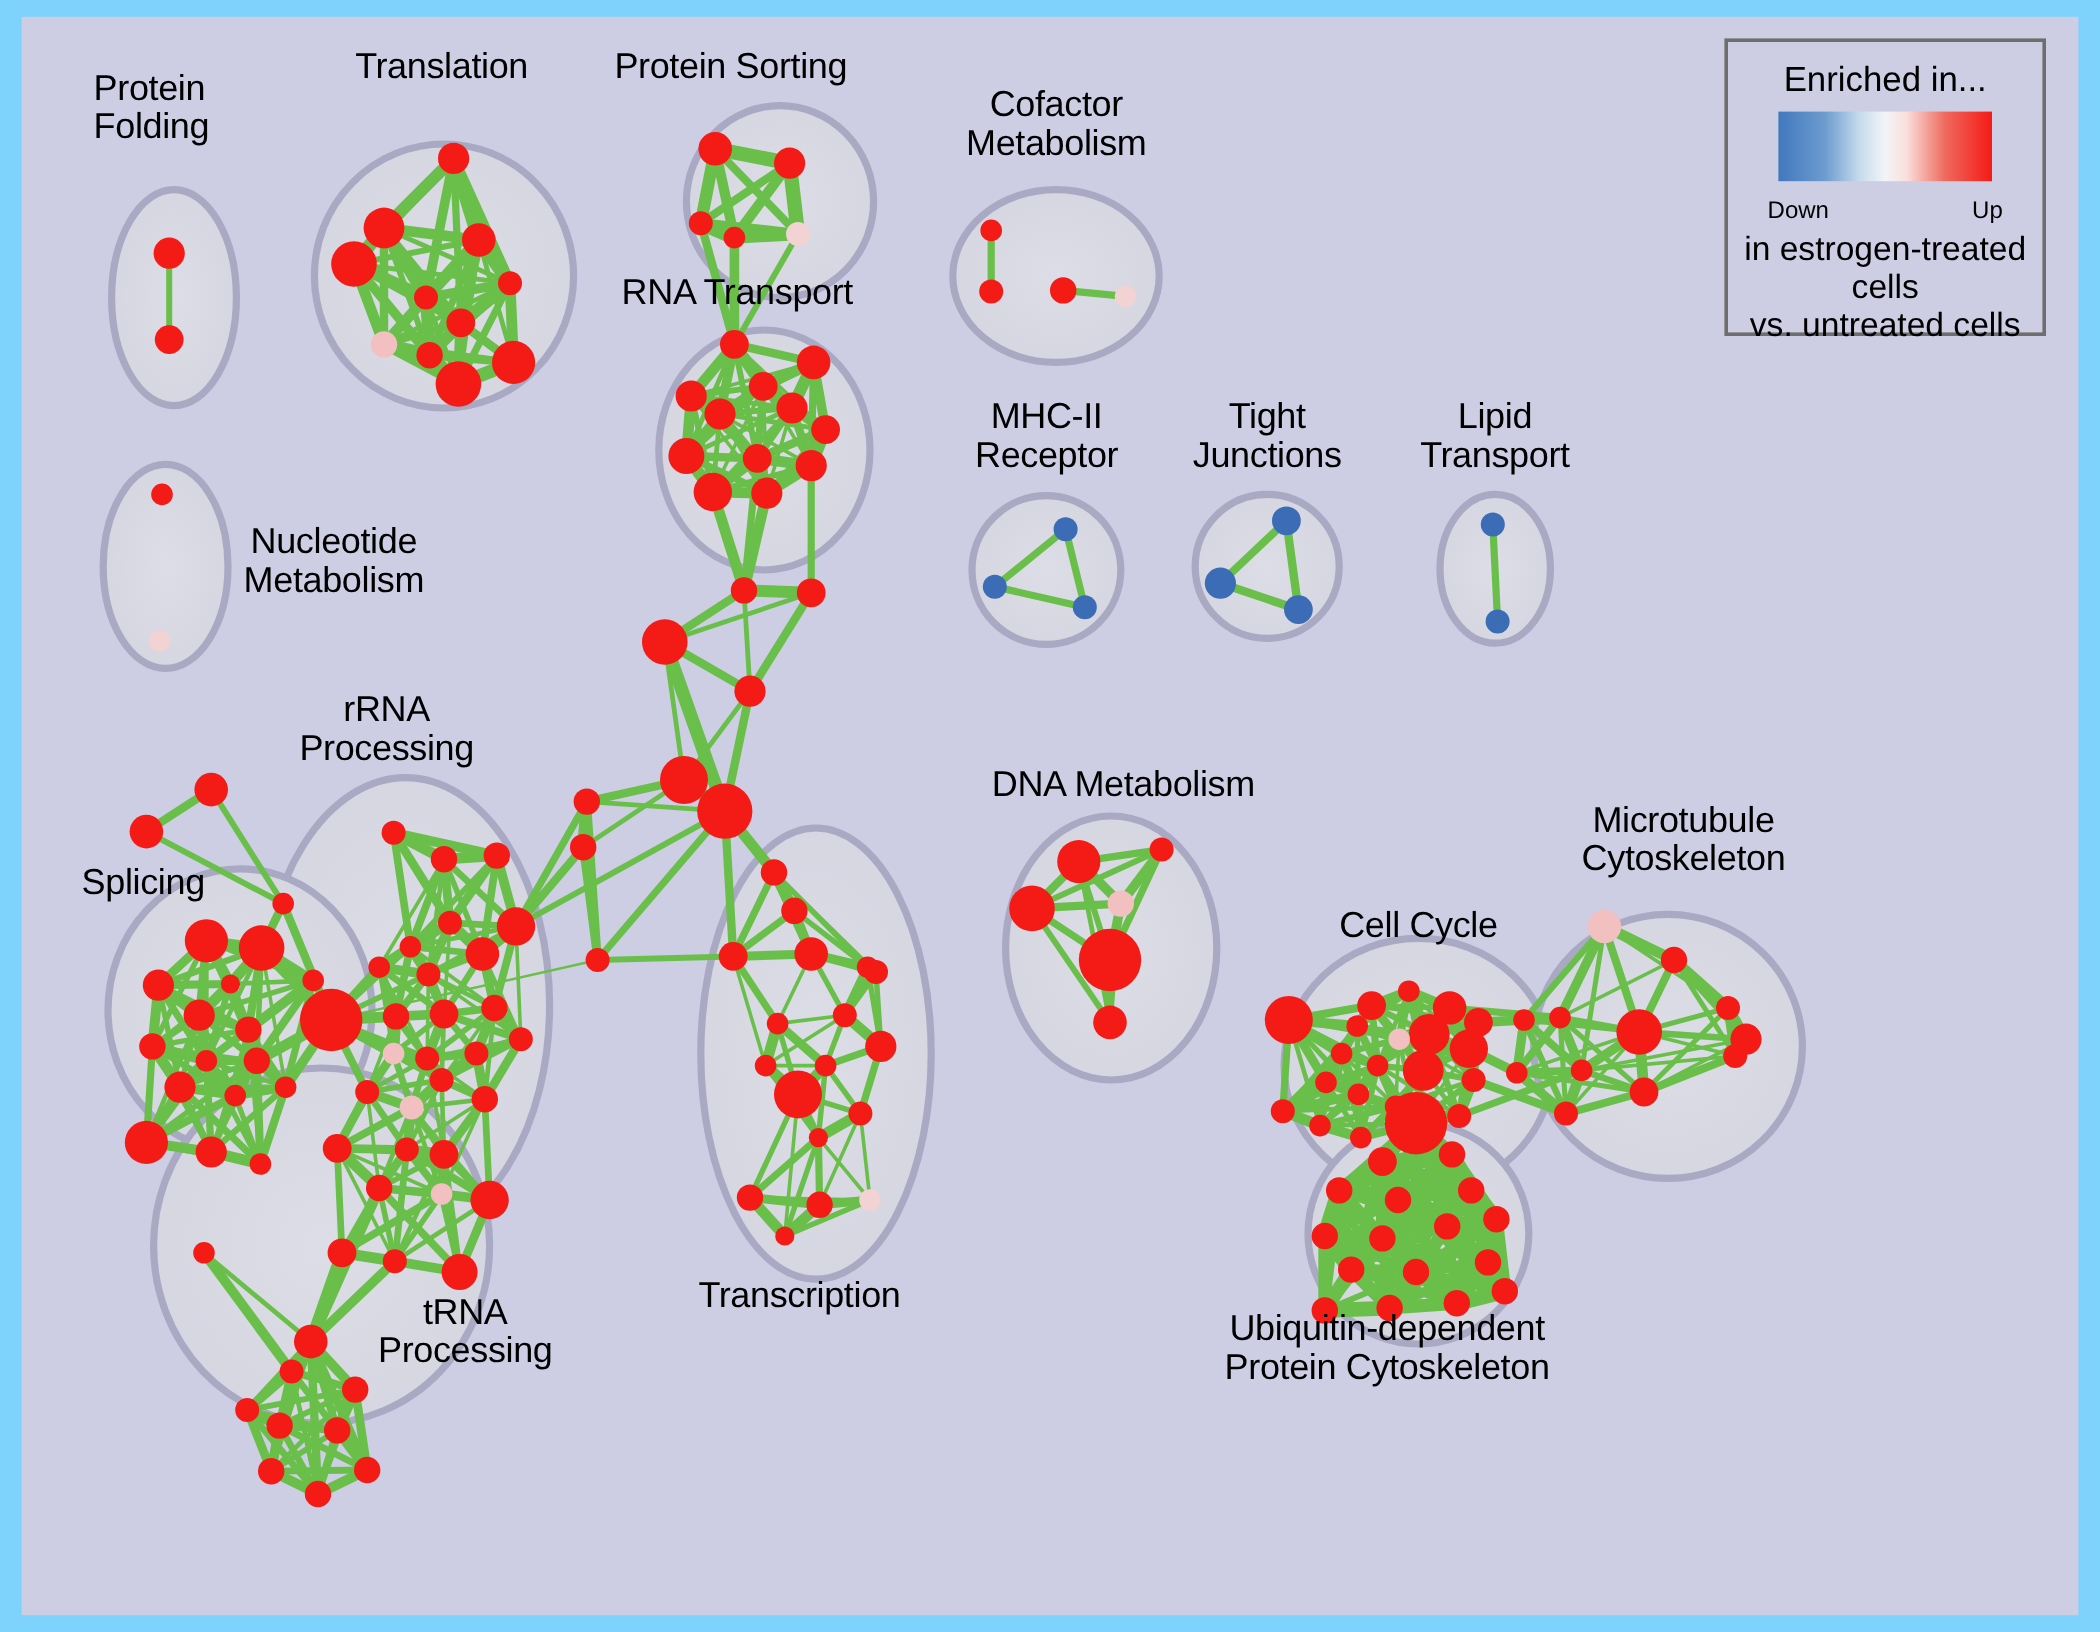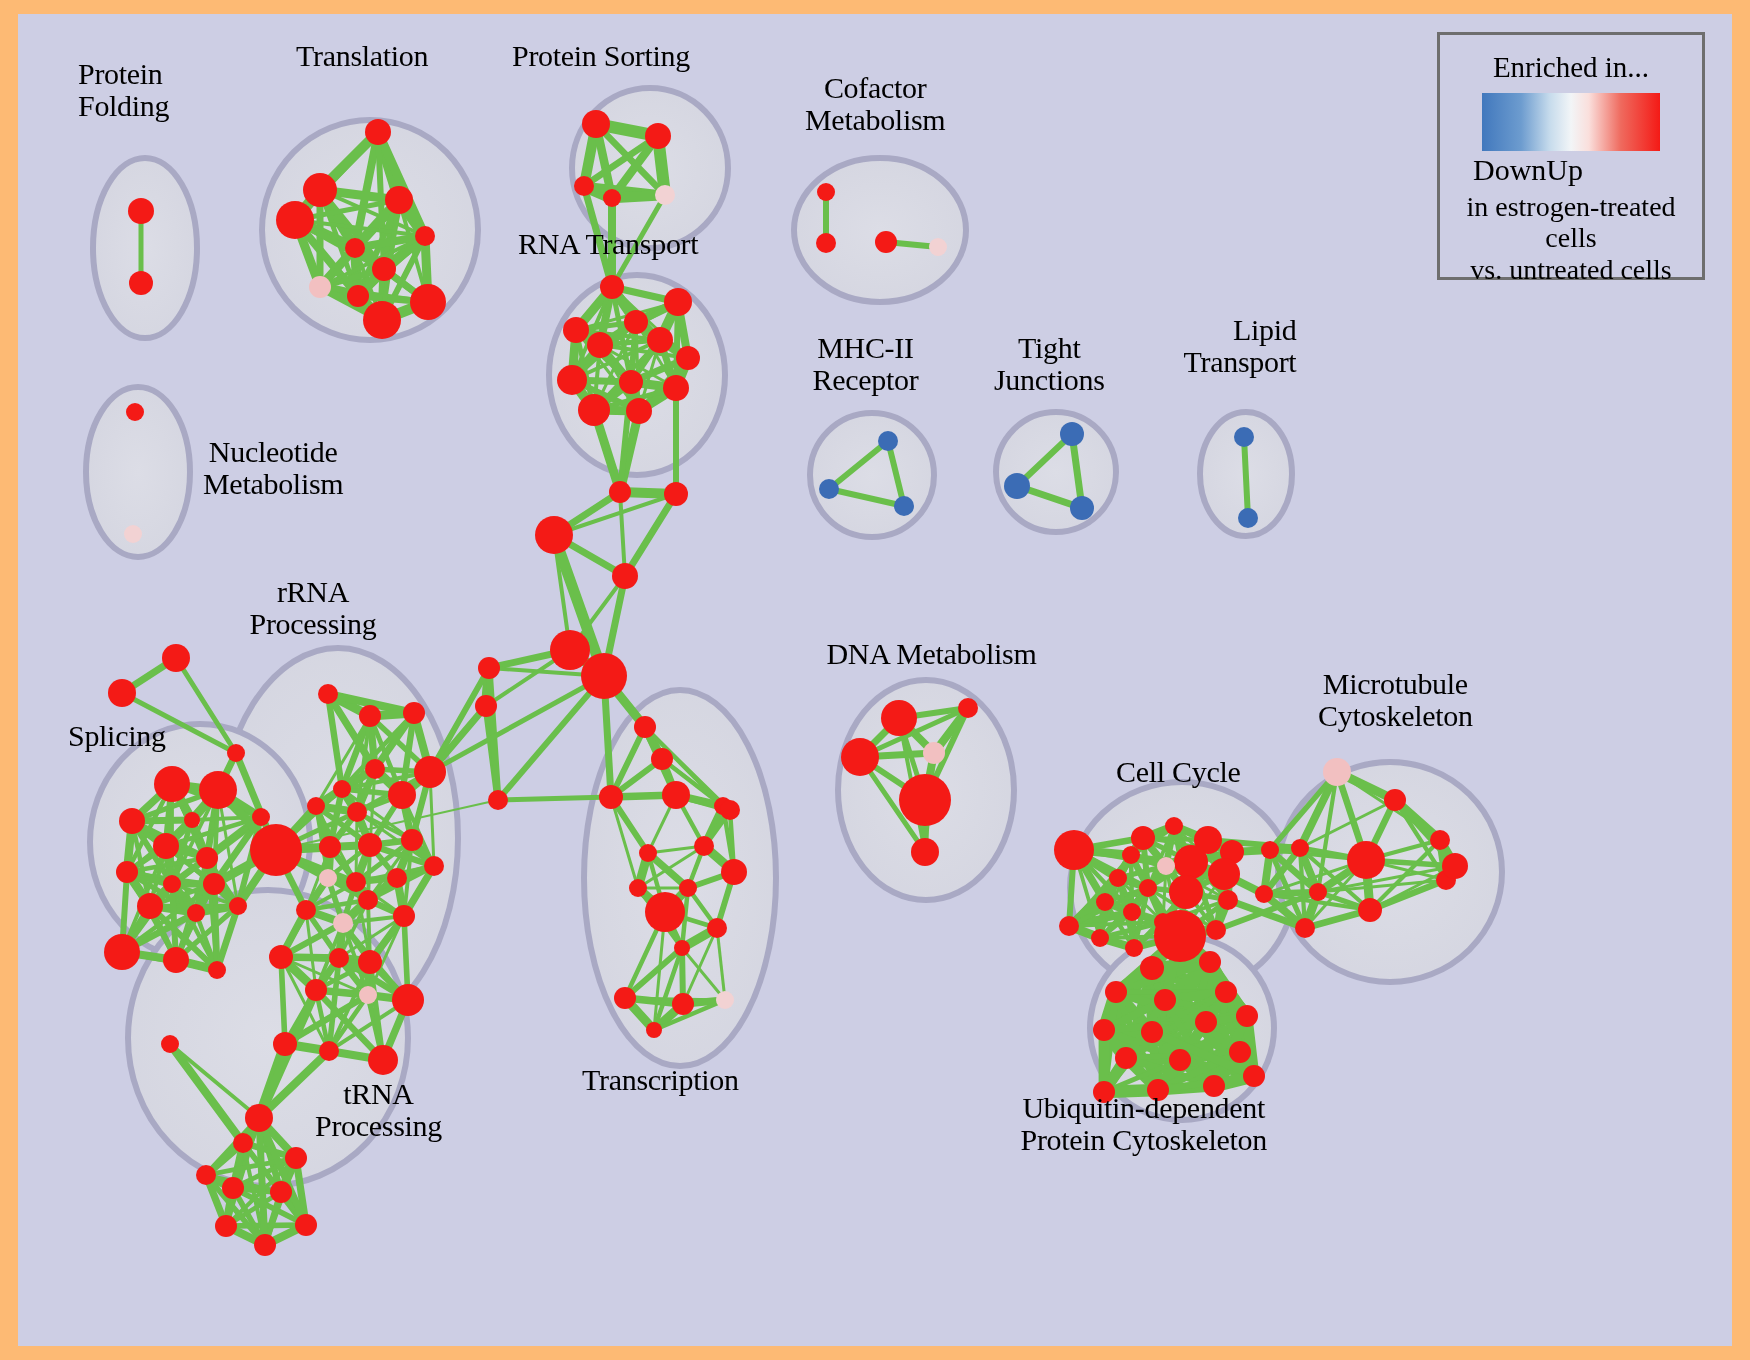--- a/index.html
+++ b/index.html
@@ -1,27 +1,27 @@
 <!DOCTYPE html>
 <html><head>
 <meta charset="utf-8">
 <style>
   html,body{margin:0;padding:0;background:#ffffff;}
   body{font-family:"Liberation Sans", sans-serif;}
-  #stage{position:relative;width:1750px;height:1360px;background:#fdba74;overflow:hidden;font-family:Liberation Serif, serif;}
+  #stage{position:relative;width:1750px;height:1360px;background:#7dd3fc;overflow:hidden;}
   #canvasbg{position:absolute;left:18px;top:14px;width:1714px;height:1332px;background:#cdcee4;}
   svg#net{position:absolute;left:0;top:0;width:1750px;height:1360px;display:block;}
   .clabel{position:absolute;color:#000;font-size:30px;line-height:1.06;font-weight:400;white-space:pre;letter-spacing:-0.3px;}
   .clabel.c{text-align:center;}
   #legend{position:absolute;left:1437px;top:32px;width:268px;height:248px;
           background:#cdcee4;border:3px solid #6e6e6e;box-sizing:border-box;}
   #legend .ltitle{text-align:center;font-size:29px;margin-top:16px;color:#000;}
   #legbar{margin:9px auto 0 auto;width:178px;height:58px;
           background:linear-gradient(to right,#4178bd 0%,#6d9ccf 22%,#c6dbec 38%,#f2f5f7 50%,#fadfdc 60%,#ef6a5e 78%,#f41a16 100%);}
-  #legrow{display:flex;justify-content:flex-start;width:196px;margin:2px auto 0 auto;font-size:30px;color:#000;}
+  #legrow{display:flex;justify-content:space-between;width:196px;margin:14px auto 0 auto;font-size:20px;color:#000;}
   #legsub{text-align:center;font-size:28px;line-height:1.12;margin-top:4px;color:#000;}
 </style>
 </head>
 <body>
 
 <div id="stage">
   <div id="canvasbg"></div>
 
   <svg id="net" viewBox="0 0 1750 1360">
     <defs>
@@ -999,21 +999,21 @@
       <div class="clabel" style="white-space: pre; left: 512px; top: 40px;">Protein Sorting</div>
       <div class="clabel" style="white-space: pre; left: 518px; top: 228px;">RNA Transport</div>
       <div class="clabel c" style="white-space: pre; left: 805px; top: 72px;">Cofactor
 Metabolism</div>
       <div class="clabel c" style="white-space: pre; left: 203px; top: 436px;">Nucleotide
 Metabolism</div>
       <div class="clabel c" style="white-space: pre; left: 812.5px; top: 332px;">MHC-II
 Receptor</div>
       <div class="clabel c" style="white-space: pre; left: 994px; top: 332px;">Tight
 Junctions</div>
-      <div class="clabel c" style="white-space: pre; left: 1183.5px; top: 314px; text-align: right;">Lipid
+      <div class="clabel c" style="white-space: pre; left: 1183.5px; top: 332px;">Lipid
 Transport</div>
       <div class="clabel c" style="white-space: pre; left: 249.5px; top: 576px;">rRNA
 Processing</div>
       <div class="clabel" style="white-space: pre; left: 68px; top: 720px;">Splicing</div>
       <div class="clabel c" style="white-space: pre; left: 315px; top: 1078px;">tRNA
 Processing</div>
       <div class="clabel c" style="white-space: pre; left: 582px; top: 1064px;">Transcription</div>
       <div class="clabel c" style="white-space: pre; left: 826.5px; top: 638px;">DNA Metabolism</div>
       <div class="clabel c" style="white-space: pre; left: 1116px; top: 756px;">Cell Cycle</div>
       <div class="clabel c" style="white-space: pre; left: 1318px; top: 668px;">Microtubule

